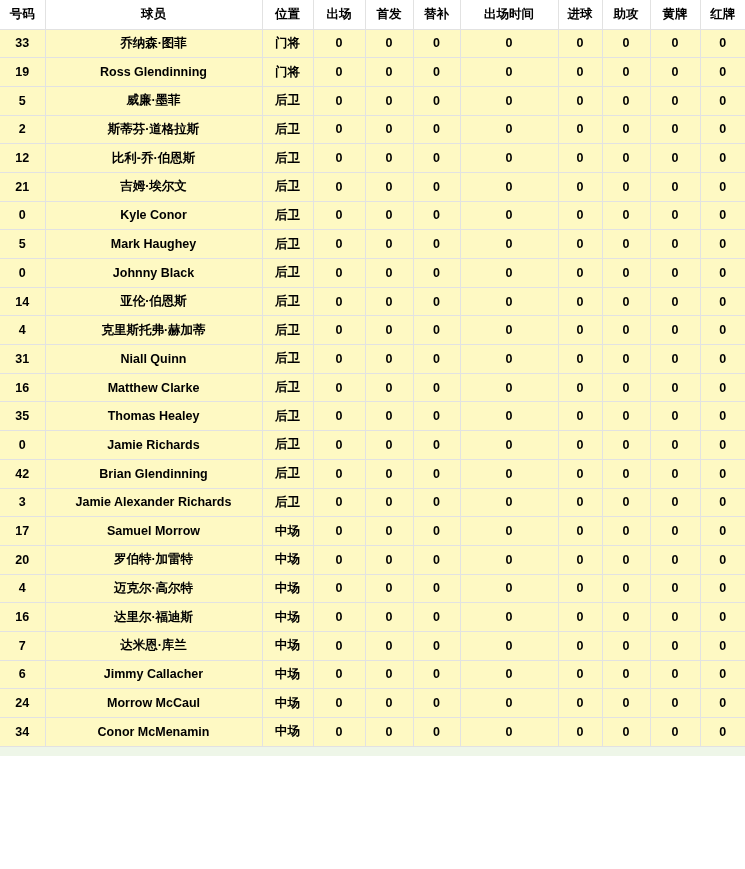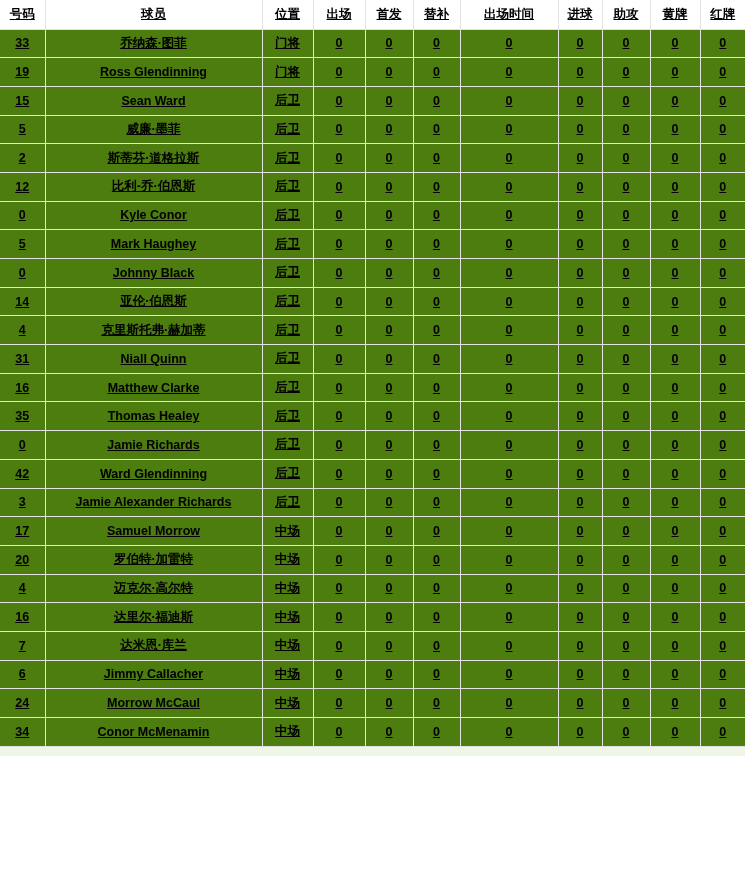--- a/index.html
+++ b/index.html
@@ -14,37 +14,36 @@
     background: #ffffff;
     font-family: "Liberation Sans", "DejaVu Sans", sans-serif;
   }
   table.squad {
     width: 745px;
     border-collapse: collapse;
     table-layout: fixed;
     font-size: 12.5px;
     font-weight: 700;
     color: #000000;
-    text-decoration: underline;
   }
   table.squad th, table.squad td {
     padding: 0 2px;
     text-align: center;
     vertical-align: middle;
     border-right: 1px solid #e2e2e2;
     border-bottom: 1px solid #e2e2e2;
     overflow: hidden;
     white-space: nowrap;
     box-sizing: border-box;
   }
   table.squad th:last-child, table.squad td:last-child {
     border-right: none;
   }
   table.squad thead tr { height: 29px; }
-  table.squad tbody tr { height: 28.7px; background: #4d7c0f; }
+  table.squad tbody tr { height: 28.7px; background: #fef9c3; }
   table.squad thead tr { background: #ffffff; }
   .col-number   { width: 45px; }
   .col-player   { width: 217px; }
   .col-position { width: 51px; }
   .col-apps     { width: 52px; }
   .col-starts   { width: 48px; }
   .col-subs     { width: 47px; }
   .col-minutes  { width: 98px; }
   .col-goals    { width: 44px; }
   .col-assists  { width: 48px; }
@@ -110,33 +109,20 @@
     <td>0</td>
     <td>0</td>
     <td>0</td>
     <td>0</td>
     <td>0</td>
     <td>0</td>
     <td>0</td>
     <td>0</td>
   </tr>
         <tr>
-    <td>15</td>
-    <td>Sean Ward</td>
-    <td>后卫</td>
-    <td>0</td>
-    <td>0</td>
-    <td>0</td>
-    <td>0</td>
-    <td>0</td>
-    <td>0</td>
-    <td>0</td>
-    <td>0</td>
-  </tr>
-        <tr>
     <td>5</td>
     <td>威廉·墨菲</td>
     <td>后卫</td>
     <td>0</td>
     <td>0</td>
     <td>0</td>
     <td>0</td>
     <td>0</td>
     <td>0</td>
     <td>0</td>
@@ -162,20 +148,33 @@
     <td>0</td>
     <td>0</td>
     <td>0</td>
     <td>0</td>
     <td>0</td>
     <td>0</td>
     <td>0</td>
     <td>0</td>
   </tr>
         <tr>
+    <td>21</td>
+    <td>吉姆·埃尔文</td>
+    <td>后卫</td>
+    <td>0</td>
+    <td>0</td>
+    <td>0</td>
+    <td>0</td>
+    <td>0</td>
+    <td>0</td>
+    <td>0</td>
+    <td>0</td>
+  </tr>
+        <tr>
     <td>0</td>
     <td>Kyle Conor</td>
     <td>后卫</td>
     <td>0</td>
     <td>0</td>
     <td>0</td>
     <td>0</td>
     <td>0</td>
     <td>0</td>
     <td>0</td>
@@ -280,21 +279,21 @@
     <td>0</td>
     <td>0</td>
     <td>0</td>
     <td>0</td>
     <td>0</td>
     <td>0</td>
     <td>0</td>
   </tr>
         <tr>
     <td>42</td>
-    <td>Ward Glendinning</td>
+    <td>Brian Glendinning</td>
     <td>后卫</td>
     <td>0</td>
     <td>0</td>
     <td>0</td>
     <td>0</td>
     <td>0</td>
     <td>0</td>
     <td>0</td>
     <td>0</td>
   </tr>

